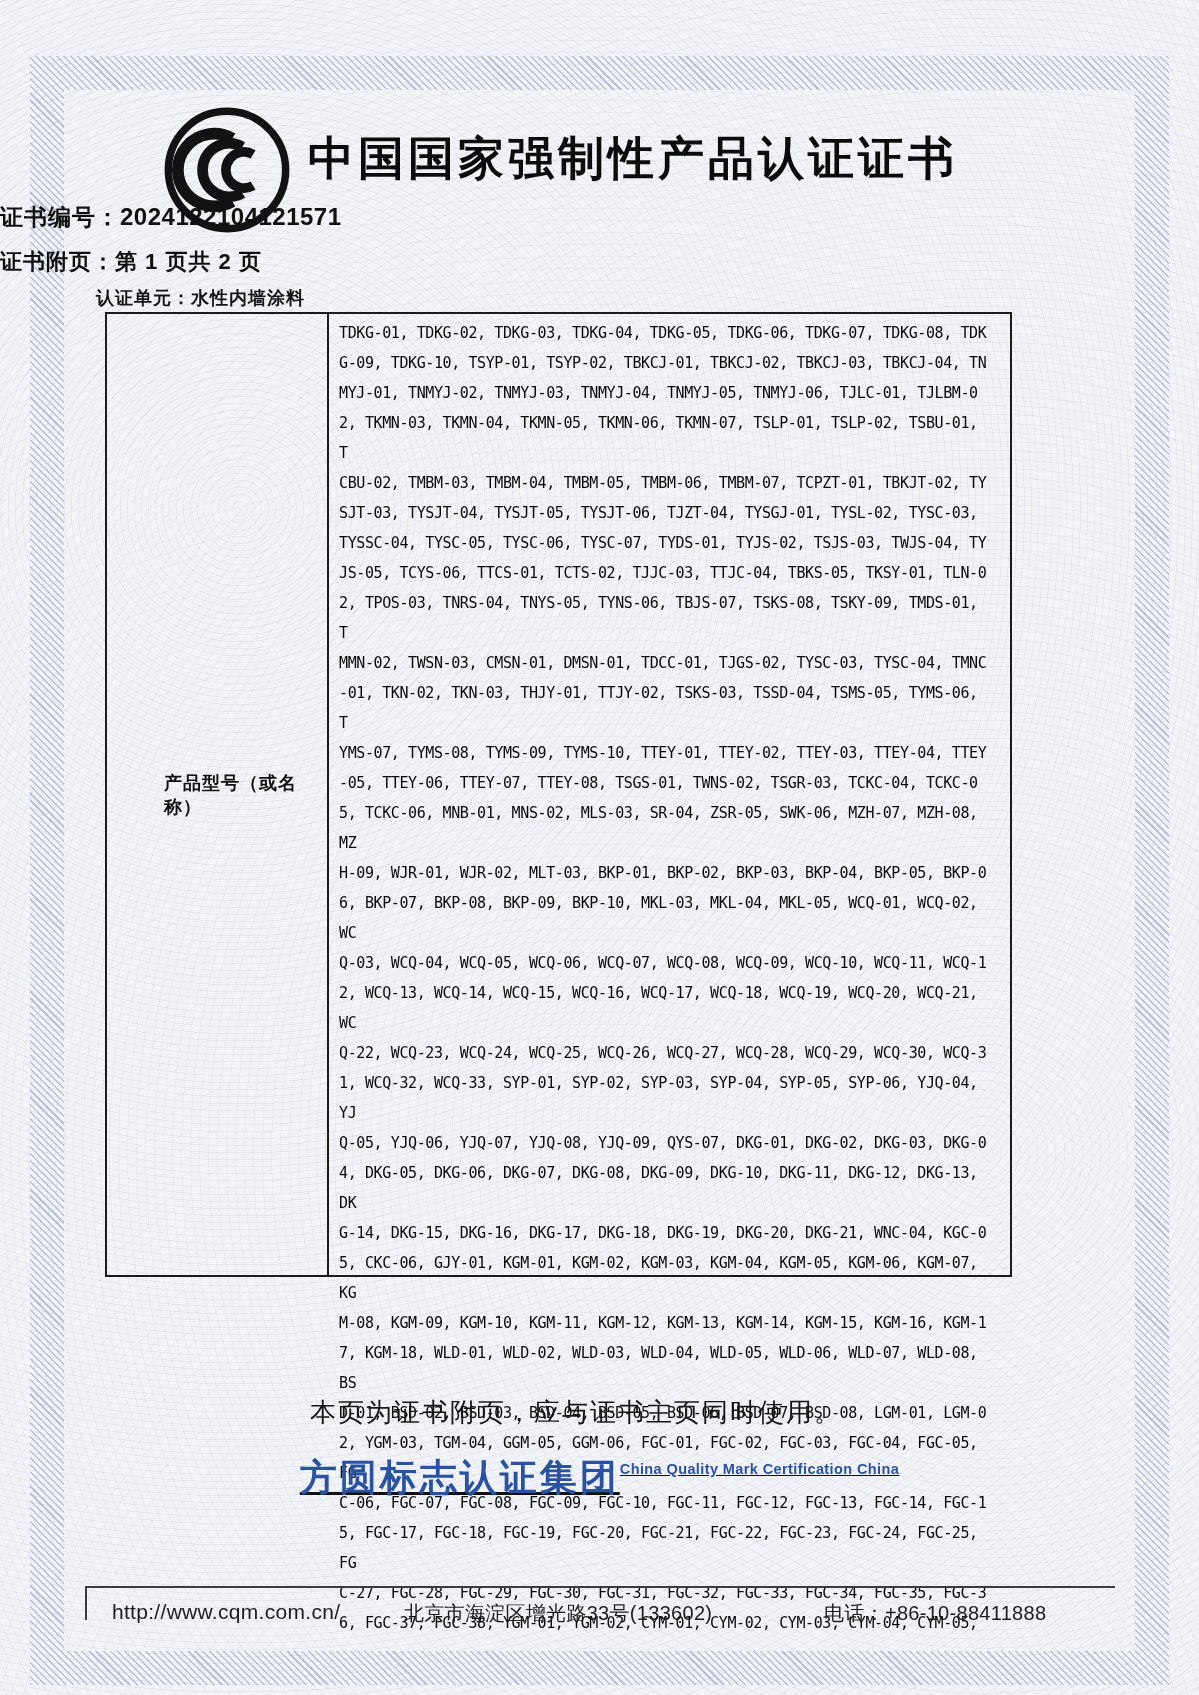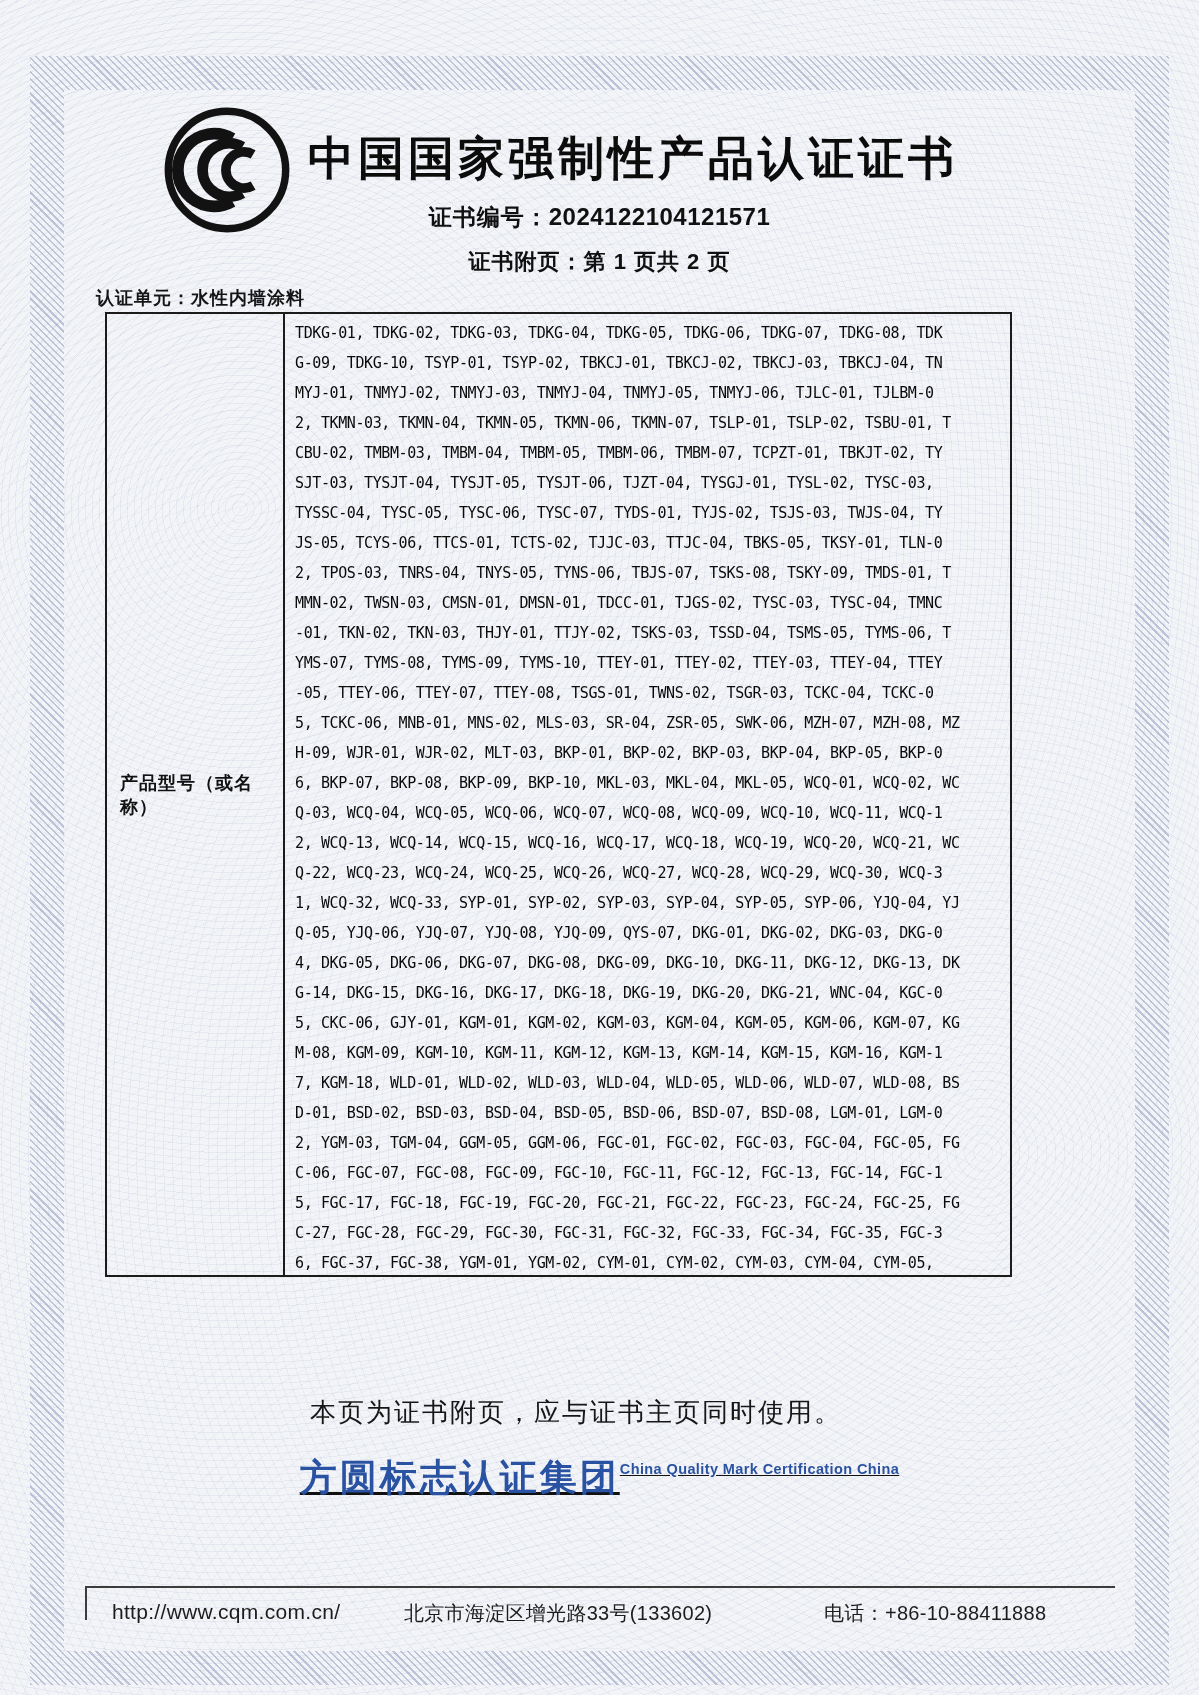--- a/index.html
+++ b/index.html
@@ -19,37 +19,37 @@
     position:absolute; left:30px; top:56px; right:30px; bottom:10px;
     border:34px solid transparent;
     border-image: repeating-linear-gradient(45deg, rgba(138,150,185,0.50) 0 1.5px, rgba(244,245,249,0) 1.5px 5px) 34;
     pointer-events:none;
   }
   .ccc-logo { position:absolute; left:163px; top:106px; width:128px; height:128px; }
   .title {
     position:absolute; left:298px; top:128px; width:670px;
     text-align:center; font-size:46px; font-weight:bold; letter-spacing:4px; color:#0c0c0c;
   }
-  .center-line { position:absolute; left:0; right:0; text-align:center; font-weight:bold; color:#101010; }
+  .center-line { position:absolute; left:0; right:0; text-align:left; font-weight:bold; color:#101010; }
   .cert-line { top:202px; font-size:23px; letter-spacing:1px; }
   .cert-line .num { font-size:24px; letter-spacing:0.5px; }
   .attach-line { top:247px; font-size:22px; letter-spacing:1px; }
   .unit-line {
     position:absolute; left:96px; top:286px;
     font-size:18px; font-weight:600; letter-spacing:1px;
     font-family:"Liberation Serif", serif; color:#141414;
   }
   .cert-table {
     position:absolute; left:105px; top:312px; width:907px; height:965px;
     border:2px solid #1b1b1b; box-sizing:border-box; display:flex; background:rgba(255,255,255,0.0);
   }
   .label-cell {
     width:178px; box-sizing:border-box; border-right:2px solid #1b1b1b;
     display:flex; align-items:center; padding-left:13px;
-    font-size:18px; letter-spacing:1px; font-family:"Liberation Serif", serif; font-weight:600;
+    font-size:18px; letter-spacing:1px; font-family:"Liberation Serif", serif; font-weight:600;margin-left:44px;
   }
   .models-cell {
     flex:1; box-sizing:border-box; padding:4px 20px 0 10px;
     font-family:"DejaVu Sans Mono", monospace;
     font-size:15px; line-height:30px; letter-spacing:-0.4px;
     white-space:pre-line; color:#0a0a0a;
   }
   .note {
     position:absolute; left:310px; top:1395px;
     font-size:26px; letter-spacing:2px; color:#161616;

